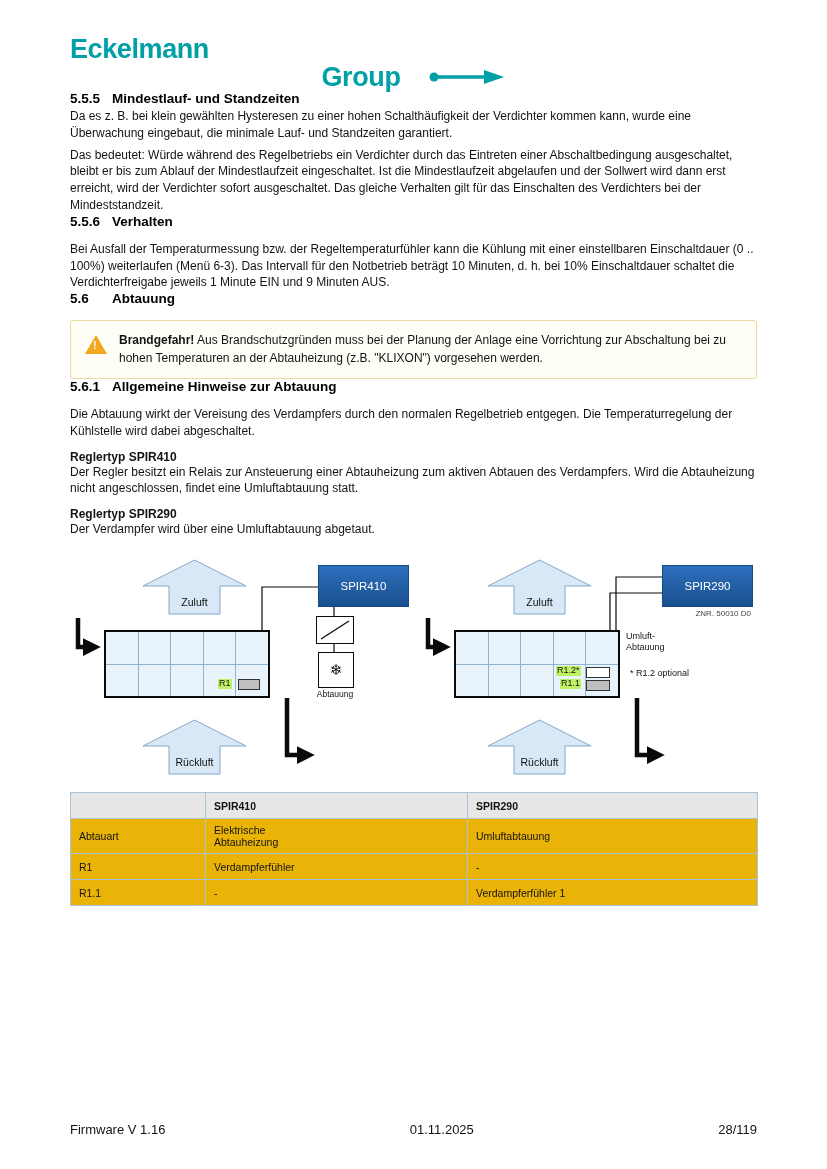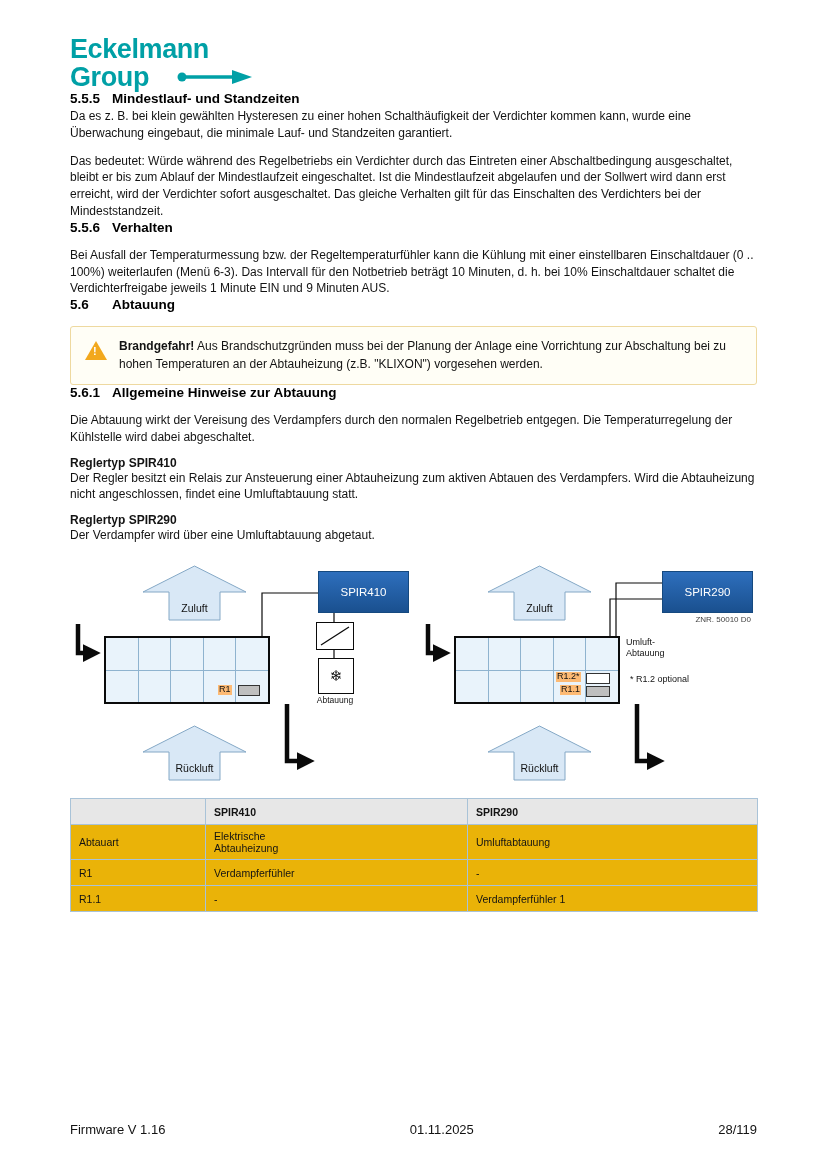--- a/index.html
+++ b/index.html
@@ -3,28 +3,28 @@
 <meta charset="utf-8">
 <style>
   html,body{margin:0;padding:0;background:#fff;}
   .page{position:relative;width:827px;height:1169px;background:#fff;overflow:hidden;
         font-family:"Liberation Sans",sans-serif;color:#131313;}
   .content{position:absolute;left:70px;top:0;width:687px;}
 
   
   .logo{margin-top:36px;}
   .logo-line{color:#00A0A6;font-weight:bold;font-size:27px;line-height:1.02;letter-spacing:-0.4px;}
-  .logo-row{display:flex;align-items:center;gap:27px;}
+  .logo-row{display:flex;align-items:center;gap:27px;justify-content:center;}
 
   
   h2.sec{font-size:13.5px;font-weight:bold;margin:0;color:#000;}
   h2.sec .num{display:inline-block;width:42px;}
   .body-p{font-size:12px;line-height:1.4;margin:0;}
   .mt44{margin-top:44px}.mt30{margin-top:30px}.mt28{margin-top:28px}
-  .mt12{margin-top:12px}.mt11{margin-top:2px}.mt9{margin-top:11px}
+  .mt12{margin-top:12px}.mt11{margin-top:2px}.mt9{margin-top:5px}
   .plabel{font-size:12px;font-weight:bold;margin:10px 0 0;}
 
   
   .warnbox{margin-top:14px;border:1px solid #EED9A0;background:#FFFEF6;border-radius:3px;
            padding:11px 14px;display:flex;gap:12px;align-items:flex-start;}
   .warn-icon{width:0;height:0;border-left:11px solid transparent;border-right:11px solid transparent;
              border-bottom:19px solid #F2A81D;position:relative;flex:none;margin-top:3px;}
   .warn-mark{position:absolute;left:-3px;top:5px;color:#fff;font-weight:bold;font-size:11px;line-height:1;}
   .warn-text{font-size:12px;line-height:1.45;}
 
@@ -38,21 +38,21 @@
   .flow-label{position:absolute;left:0;right:0;bottom:7px;text-align:center;font-size:10.5px;color:#111;}
   .controller{position:absolute;width:89px;height:40px;background:linear-gradient(#2e6fbd,#1a508f);
               color:#fff;display:flex;align-items:center;justify-content:center;font-size:11.5px;
               border:1px solid #15497f;}
   .evap{position:absolute;width:166px;height:68px;border:2px solid #0a0a0a;background:#8fb3cf;
         display:grid;grid-template-columns:repeat(5,1fr);grid-template-rows:1fr 1fr;gap:1px;box-sizing:border-box;}
   .evap>div{background:#e9f3fb;}
   .relay{position:absolute;left:246px;top:64px;width:36px;height:26px;background:#fff;border:1px solid #0a0a0a;}
   .defrostbox{position:absolute;left:248px;top:100px;width:34px;height:34px;background:#fff;border:1px solid #0a0a0a;
               display:flex;align-items:center;justify-content:center;font-size:15px;}
-  .small-label{position:absolute;font-size:9px;color:#111;background:#fdba74;padding:0 1px;line-height:1.1;}
+  .small-label{position:absolute;font-size:9px;color:#111;background:#bef264;padding:0 1px;line-height:1.1;}
   .sensor-box{position:absolute;width:20px;height:9px;border:1px solid #333;}
   .sb-gray{background:#bfbfbf;} .sb-white{background:#fff;}
   .znr{position:absolute;left:592px;top:57px;width:89px;text-align:right;font-size:8px;color:#444;}
   .umluft{position:absolute;left:556px;top:79px;font-size:9px;line-height:1.2;white-space:pre-line;}
   .fignote{position:absolute;left:560px;top:116px;font-size:9px;}
   .abt-label{position:absolute;left:236px;top:137px;width:58px;text-align:center;font-size:8.5px;}
 
   
   .dtable{width:687px;border-collapse:collapse;font-size:10.5px;margin-top:8px;table-layout:fixed;}
   .dtable th,.dtable td{border:1px solid #a9c3d8;padding:5px 8px;text-align:left;vertical-align:middle;}

